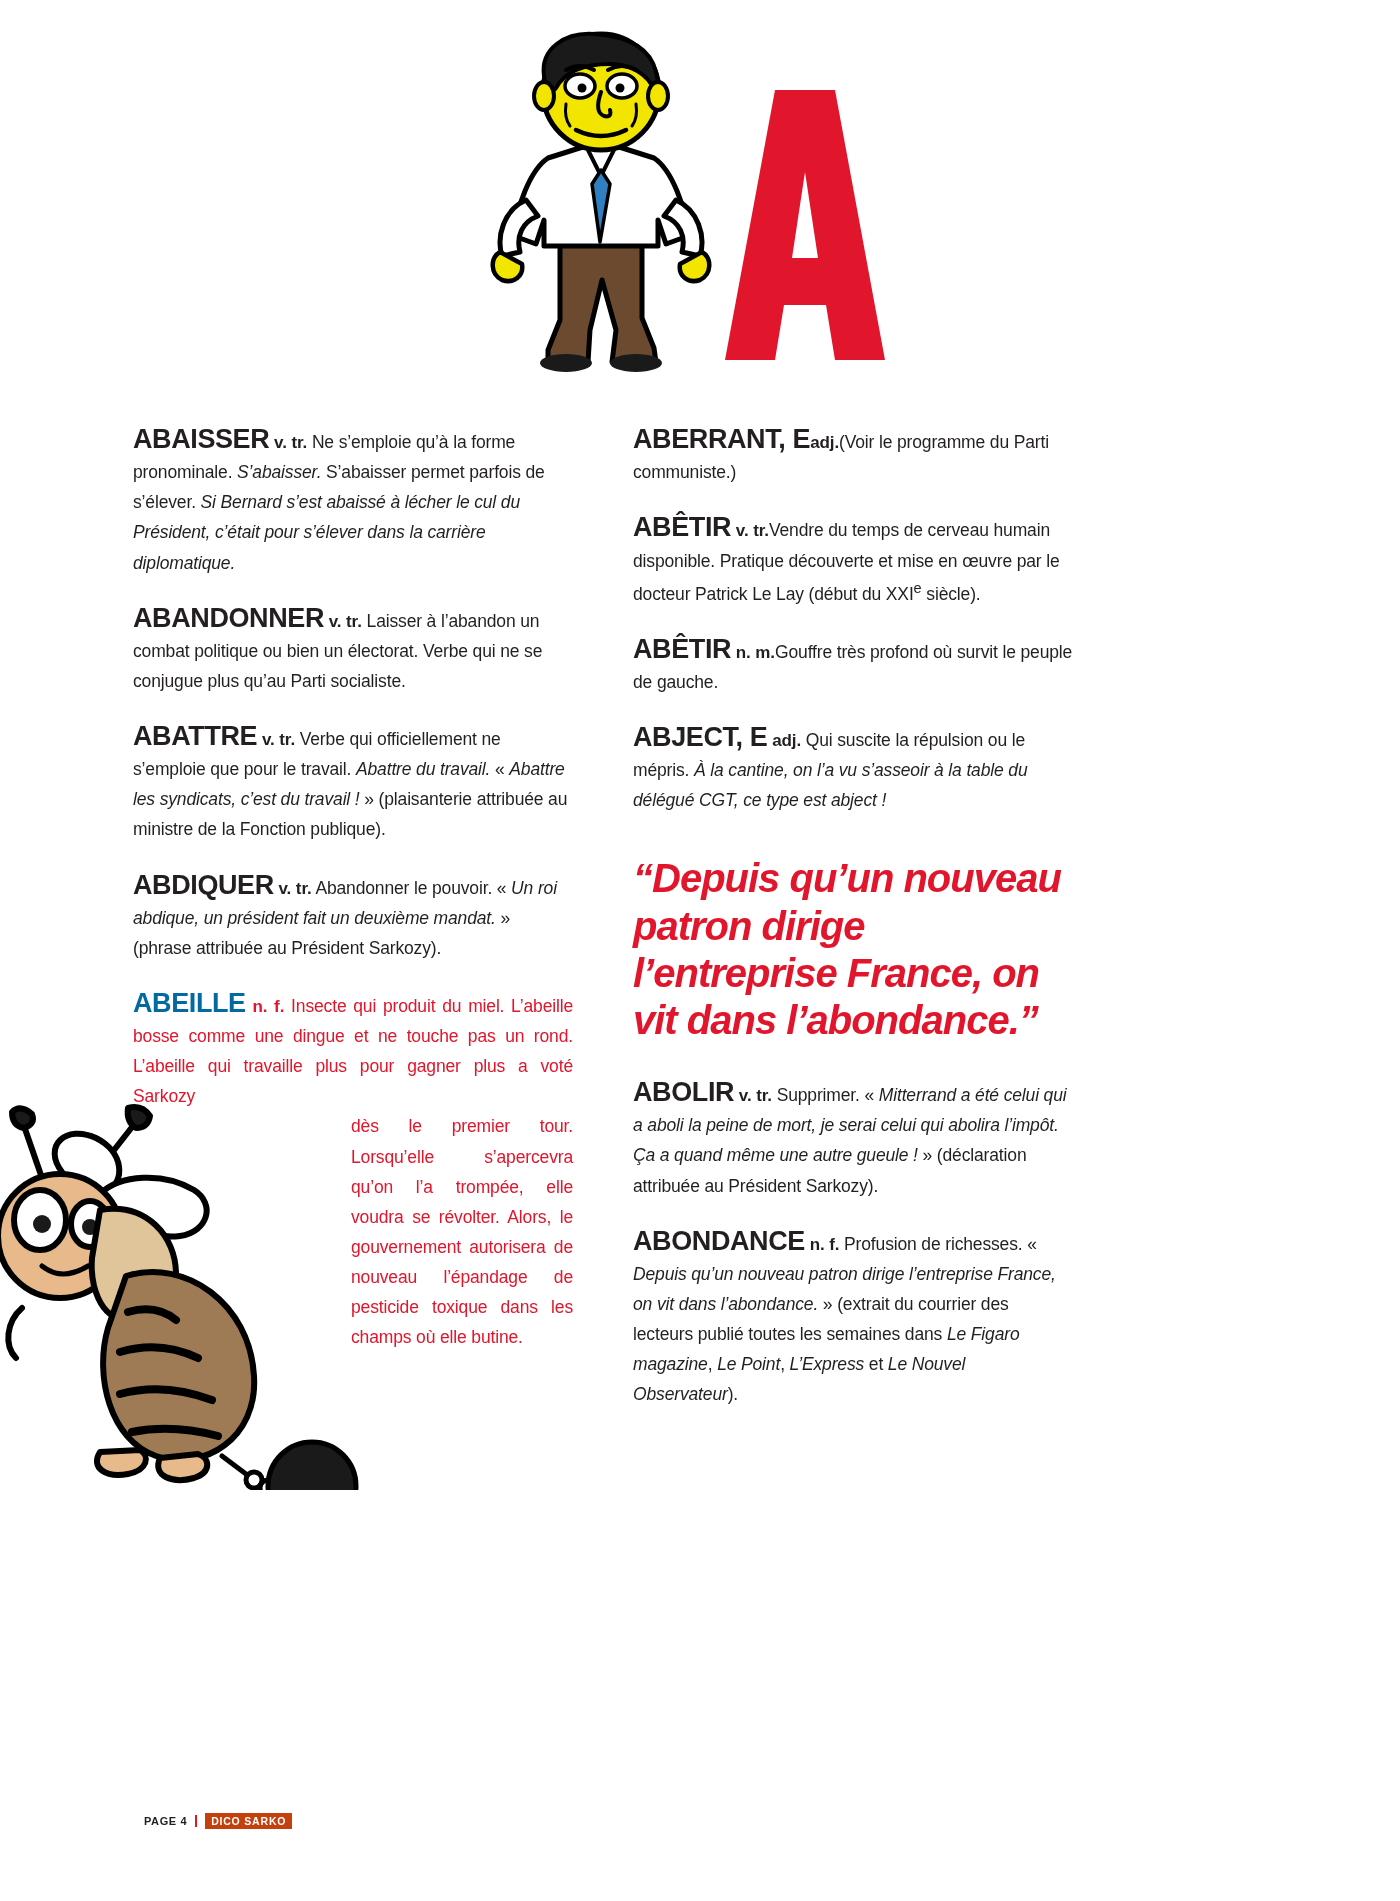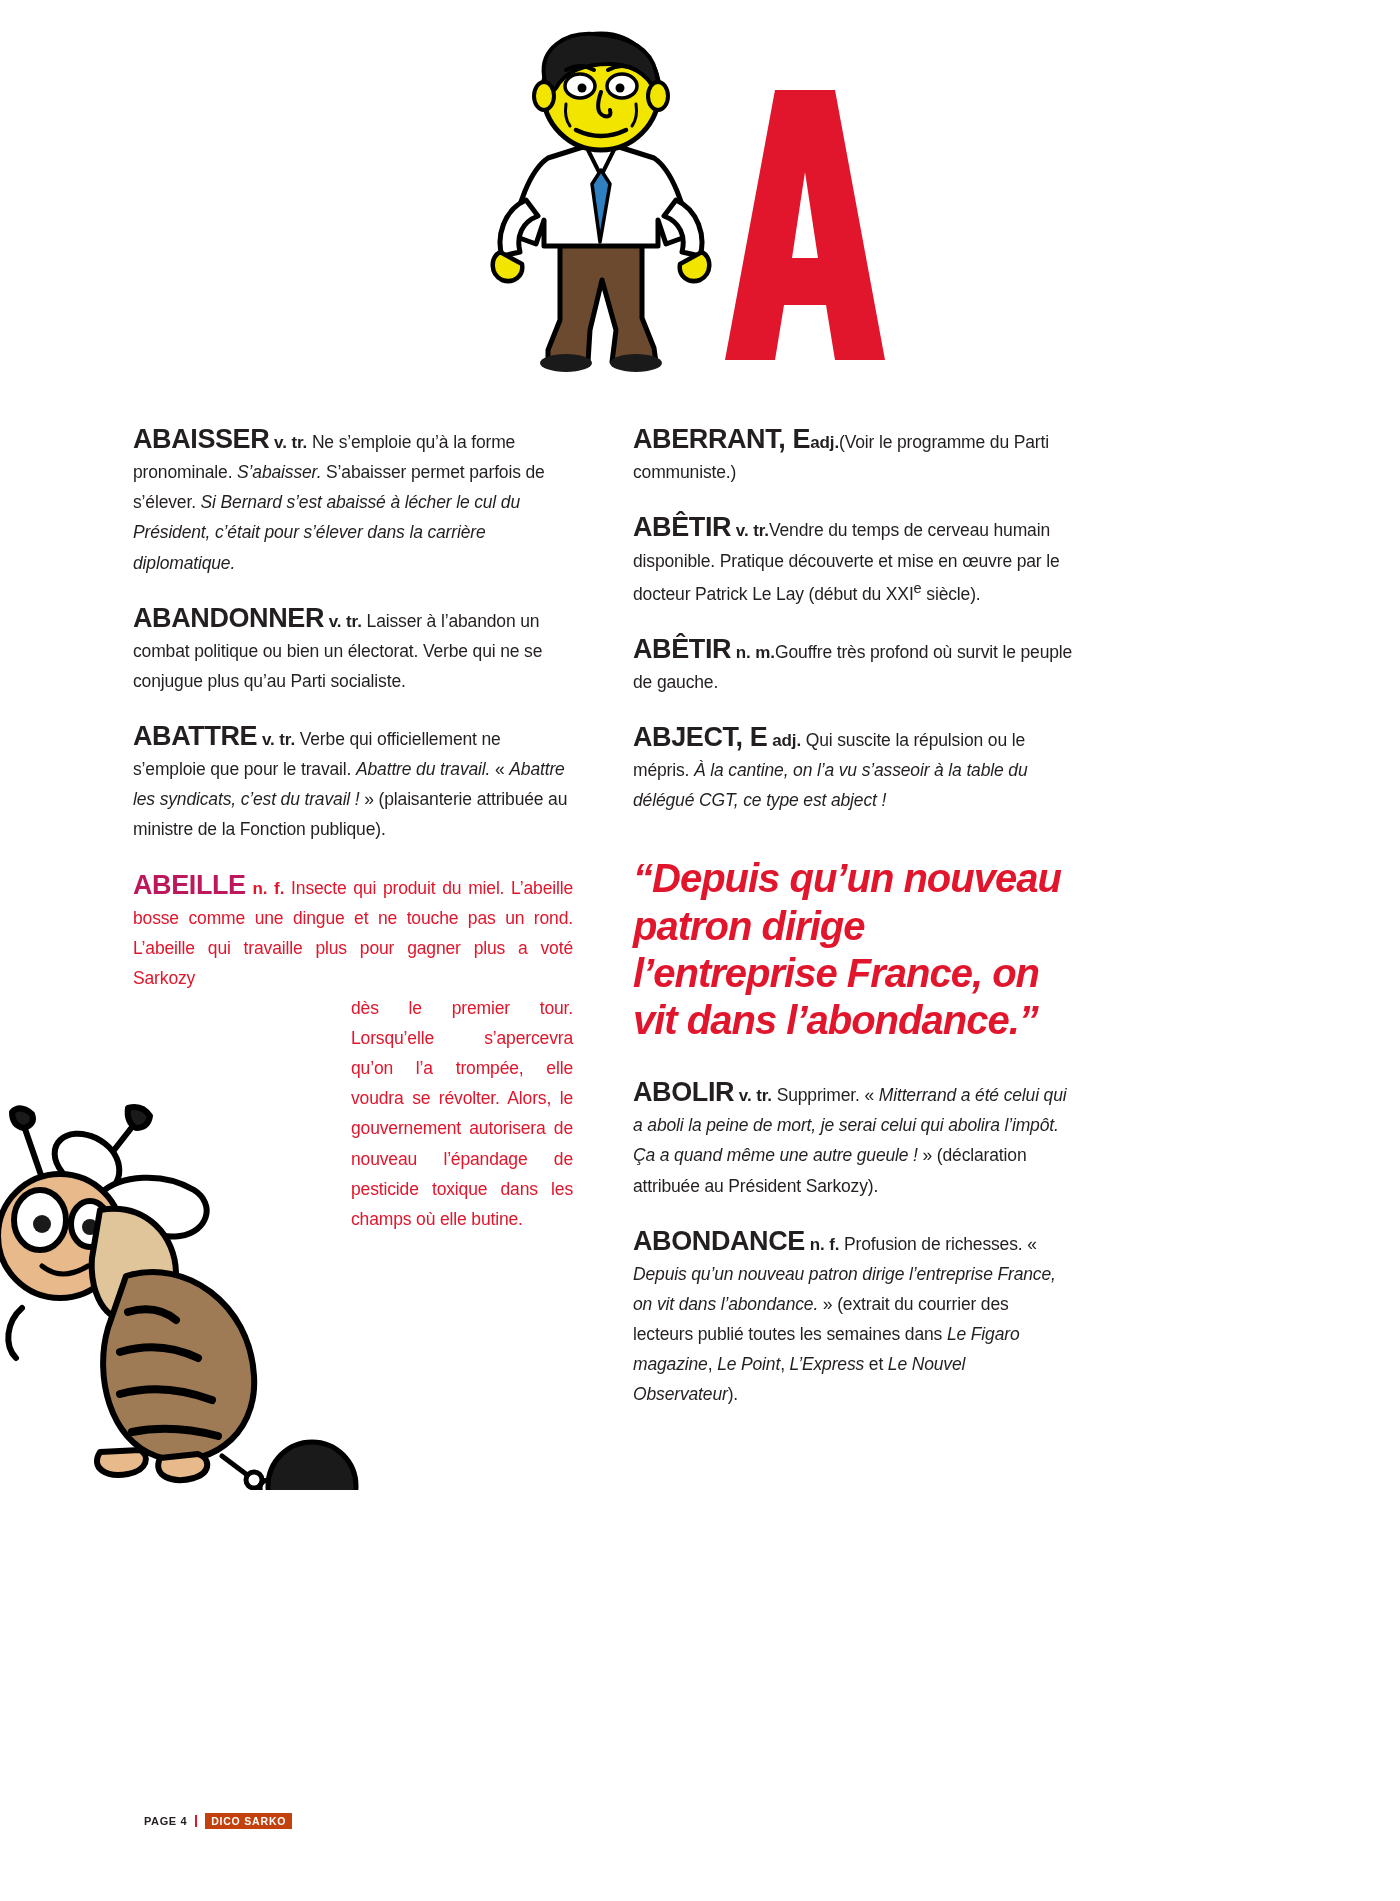--- a/index.html
+++ b/index.html
@@ -52,21 +52,21 @@
   .body{
     font-size:17.5px;
     line-height:1.72;
     letter-spacing:-0.15px;
   }
   .body i{font-style:italic;}
 
   .entry p{margin:0;}
 
   .red{color:#e01b24;}
-  .entry.red .headword{color:#be185d;margin-top:20px;}
+  .entry.red .headword{color:#0369a1;margin-top:20px;}
   .entry.red .body{color:#e1152b;}
 
   
   .abeille .body{
     text-align:justify;
   }
   .abeille-text{
     text-align:right;
   }
   .abeille-top{
@@ -204,20 +204,27 @@
       </div>
 
       <div class="entry">
         <p class="body">
           <span class="headword">ABATTRE</span>
           <span class="pos">v. tr.</span>
           <span>Verbe qui officiellement ne s’emploie que pour le travail. </span><i>Abattre du travail.</i><span> « </span><i>Abattre les syndicats, c’est du travail !</i><span> » (plaisanterie attribuée au ministre de la Fonction publique).</span>
         </p>
       </div>
 
+      <div class="entry">
+        <p class="body">
+          <span class="headword">ABDIQUER</span>
+          <span class="pos">v. tr.</span>
+          <span>Abandonner le pouvoir. « </span><i>Un roi abdique, un président fait un deuxième mandat.</i><span> » (phrase attribuée au Président Sarkozy).</span>
+        </p>
+      </div>
 
       <div class="entry red abeille">
         <p class="body abeille-top" style="text-align:justify;">
           <span class="headword">ABEILLE</span>
           <span class="pos">n. f.</span>
           <span>Insecte qui produit du miel. L’abeille bosse comme une dingue et ne touche pas un rond. L’abeille qui travaille plus pour gagner plus a voté Sarkozy</span>
         </p>
         <div class="abeille-wrap">
           <div class="bee-spacer"></div>
           <p class="body abeille-text">dès le premier tour. Lorsqu’elle s’apercevra qu’on l’a trompée, elle voudra se révolter. Alors, le gouvernement autorisera de nouveau l’épandage de pesticide toxique dans les champs où elle butine.</p>

